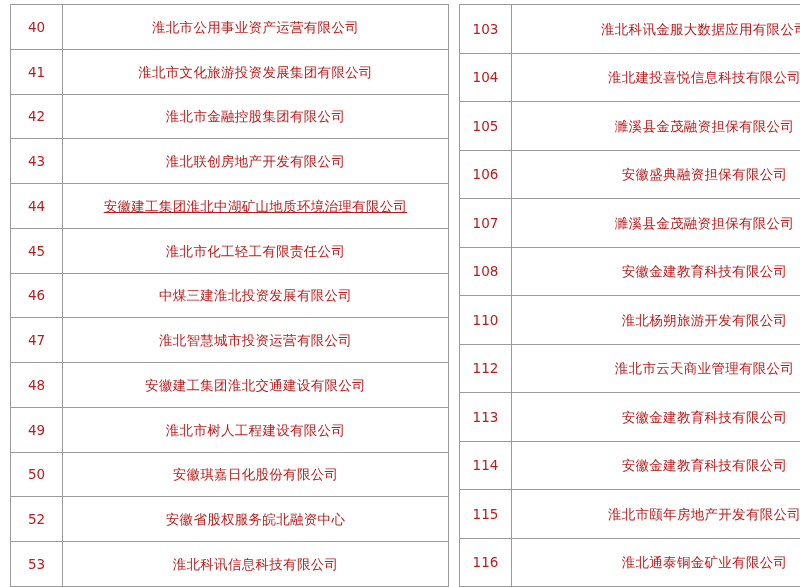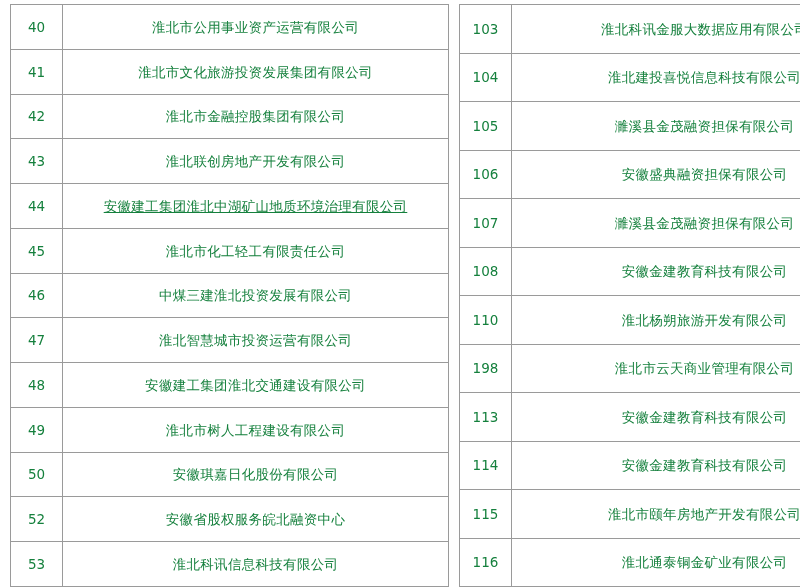--- a/index.html
+++ b/index.html
@@ -30,21 +30,21 @@
   }
   table.tbl td {
     border: 1px solid #9a9a9a;
     font-size: 13.5px;
     line-height: 1.35;
     text-align: center;
     vertical-align: middle;
     padding: 5px 2px;
     height: 33px;
     box-sizing: border-box;
-    color: #15803d;
+    color: #b91c1c;
   }
   td.idx {
     width: 52px;
     font-family: "DejaVu Sans", "Liberation Sans", sans-serif;
     font-size: 13.5px;
   }
   td.nm {
     width: 386px;
     letter-spacing: 0.3px;
   }
@@ -139,21 +139,21 @@
       </tr>
       <tr>
         <td class="idx">108</td>
         <td class="nm">安徽金建教育科技有限公司</td>
       </tr>
       <tr>
         <td class="idx">110</td>
         <td class="nm">淮北杨朔旅游开发有限公司</td>
       </tr>
       <tr>
-        <td class="idx">198</td>
+        <td class="idx">112</td>
         <td class="nm">淮北市云天商业管理有限公司</td>
       </tr>
       <tr>
         <td class="idx">113</td>
         <td class="nm">安徽金建教育科技有限公司</td>
       </tr>
       <tr>
         <td class="idx">114</td>
         <td class="nm">安徽金建教育科技有限公司</td>
       </tr>

